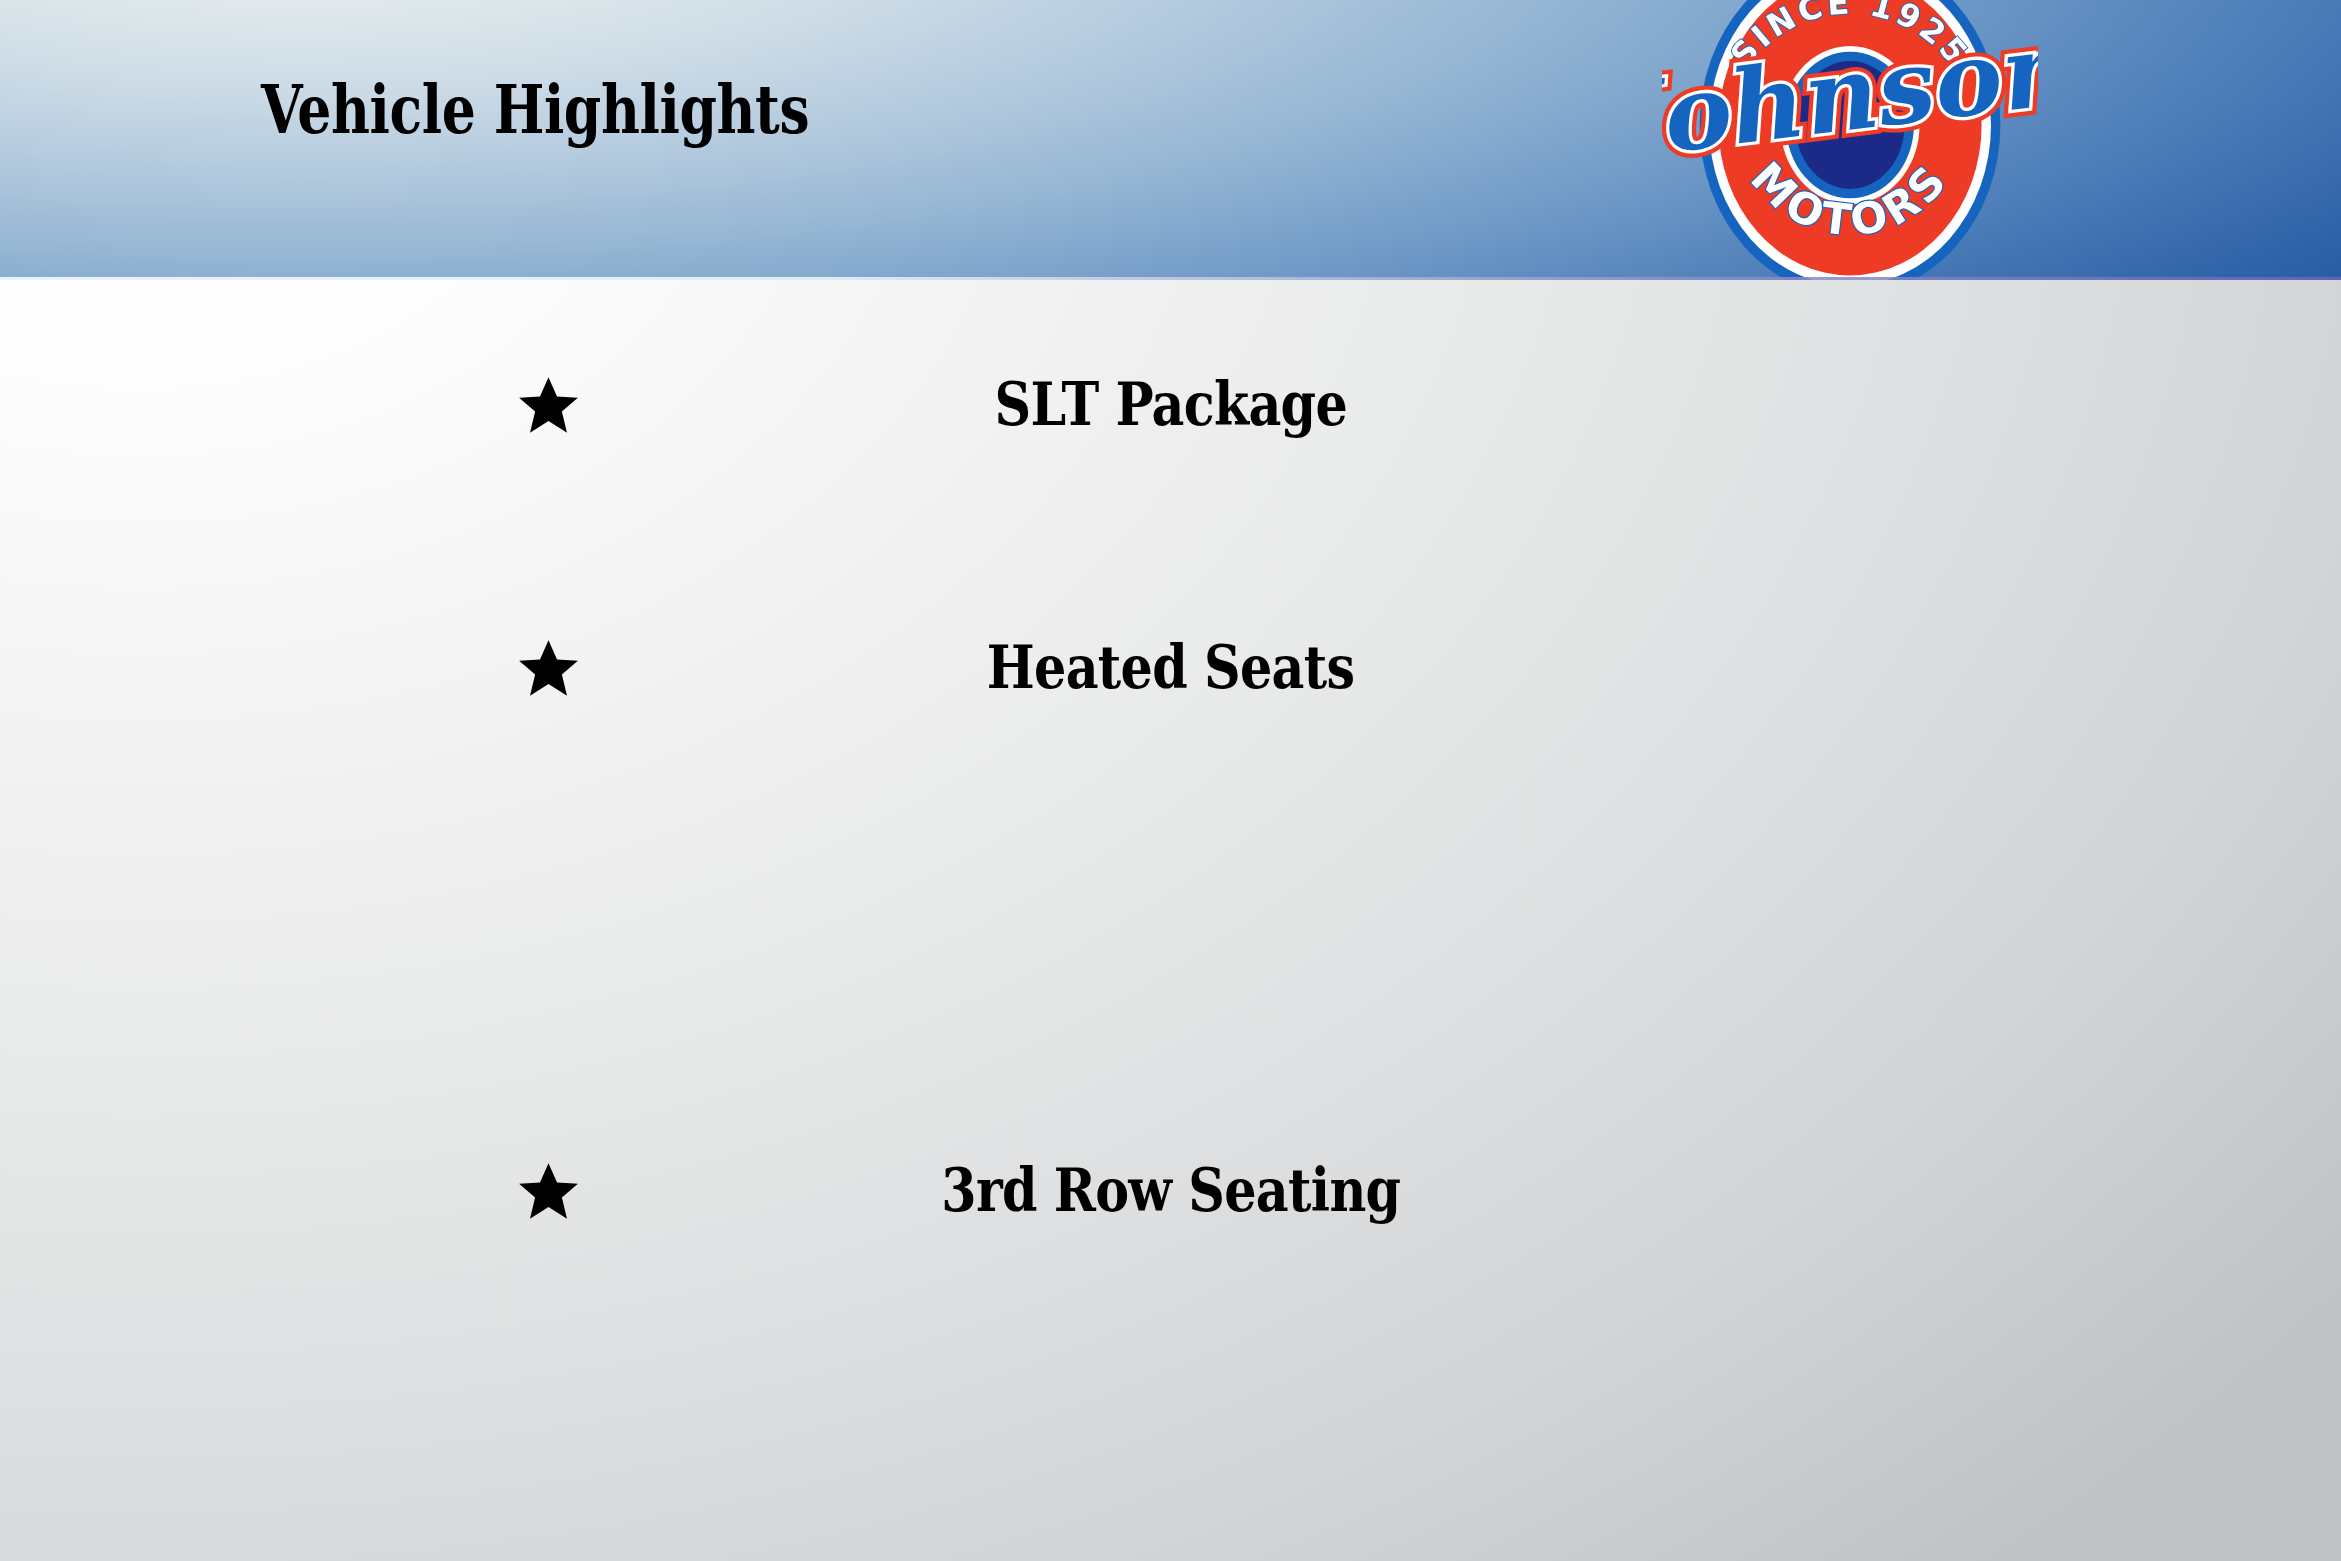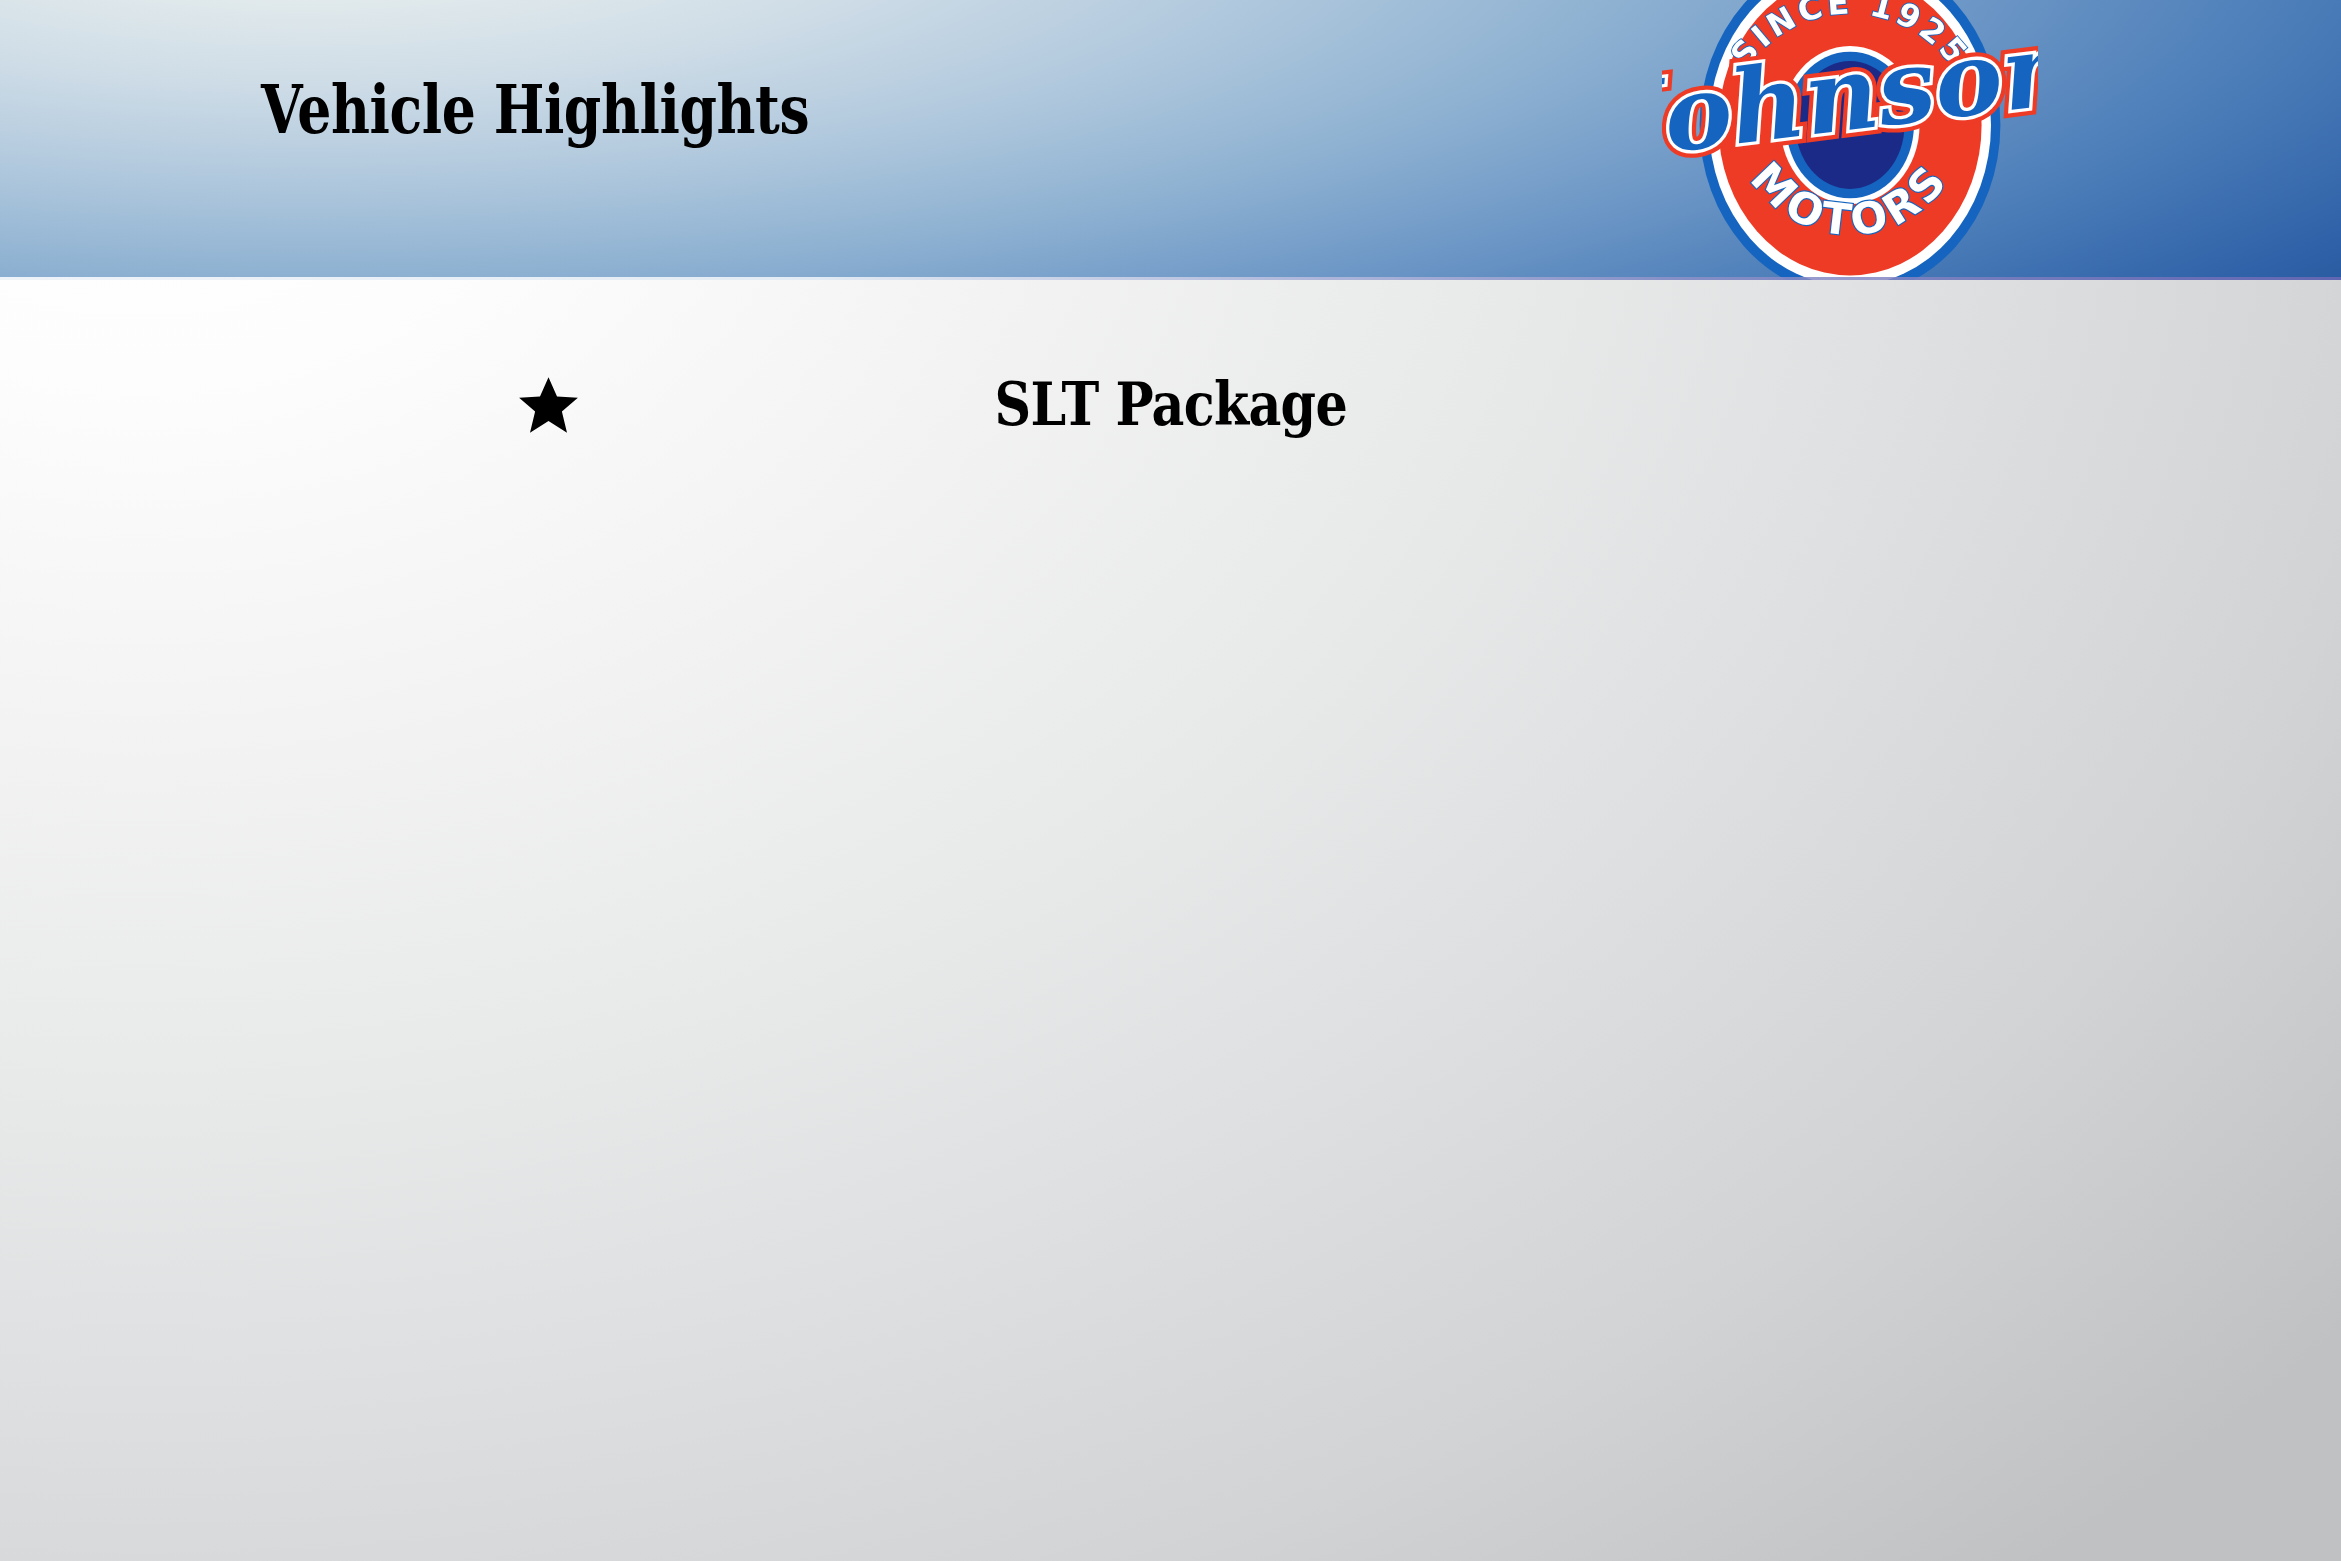--- a/index.html
+++ b/index.html
@@ -182,19 +182,35 @@
 
     <div class="row row-0">
       <span class="star">
         <svg viewBox="0 0 24 24">
             <polygon fill="#000000" points="12,1.4 15.25,8.75 23.2,9.2 17.1,14.5 19.05,22.6 12,18.1 4.95,22.6 6.9,14.5 0.8,9.2 8.75,8.75"></polygon>
           </svg>
       </span>
       <span class="label"><span>SLT Package</span></span>
     </div>
 
-
-
+    <div class="row row-1">
+      <span class="star">
+        <svg viewBox="0 0 24 24">
+            <polygon fill="#000000" points="12,1.4 15.25,8.75 23.2,9.2 17.1,14.5 19.05,22.6 12,18.1 4.95,22.6 6.9,14.5 0.8,9.2 8.75,8.75"></polygon>
+          </svg>
+      </span>
+      <span class="label"><span>Heated Seats</span></span>
+    </div>
+
+
+    <div class="row row-3">
+      <span class="star">
+        <svg viewBox="0 0 24 24">
+            <polygon fill="#000000" points="12,1.4 15.25,8.75 23.2,9.2 17.1,14.5 19.05,22.6 12,18.1 4.95,22.6 6.9,14.5 0.8,9.2 8.75,8.75"></polygon>
+          </svg>
+      </span>
+      <span class="label"><span>3rd Row Seating</span></span>
+    </div>
 
 
   </div>
 </div>
 
 
 </body></html>

